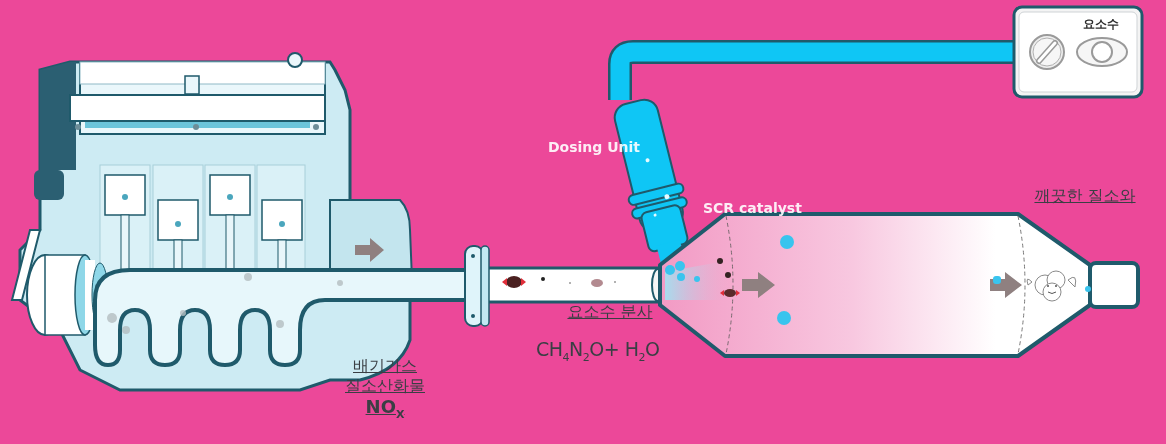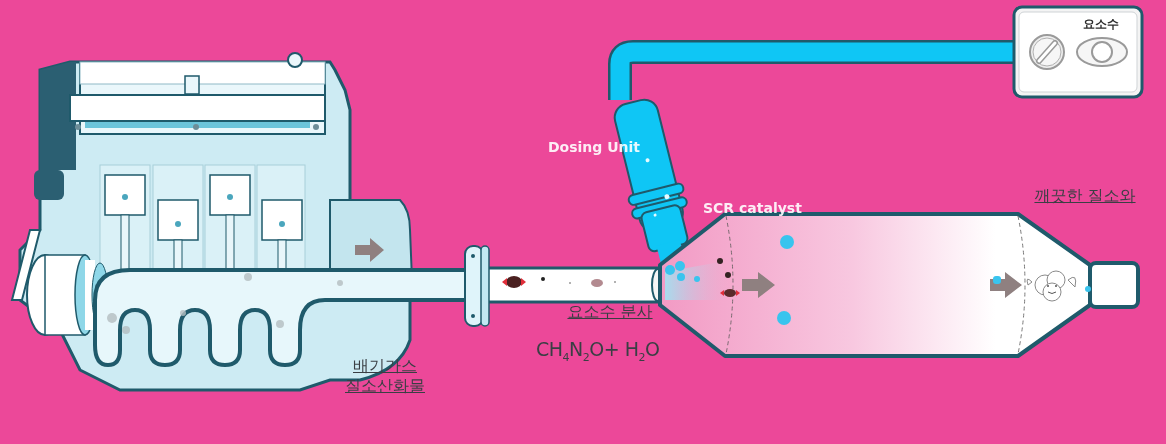--- a/index.html
+++ b/index.html
@@ -211,15 +211,16 @@
 
 <div class="lbl lbl-dark" style="left:560px;top:302px;width:100px;">요소수 분사</div>
 
 <div class="lbl formula" style="left:536px;top:338px;color:#3a3f44;">
   <span>CH</span><sub>4</sub><span>N</span><sub>2</sub><span>O+ H</span><sub>2</sub><span>O</span>
 </div>
 
 <div class="lbl lbl-dark" style="left:335px;top:356px;width:100px;">
   <div>배기가스</div>
   <div>질소산화물</div>
+  <div class="nox"><span>NO</span><sub>X</sub></div>
 </div>
 
 </div>
 
 </body></html>

